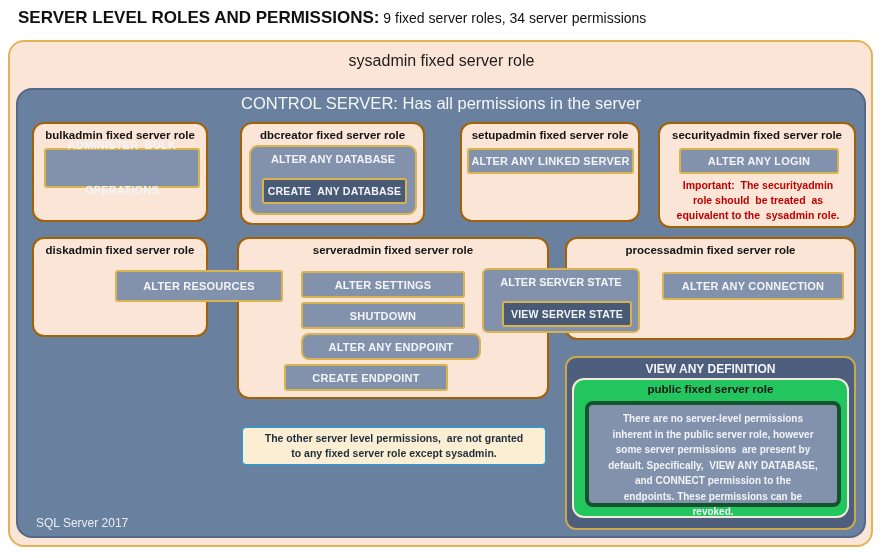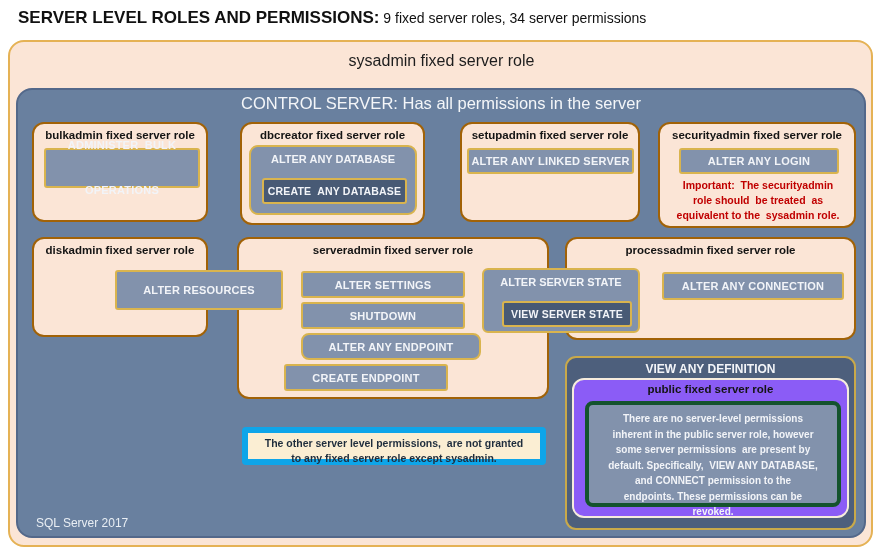--- a/index.html
+++ b/index.html
@@ -41,33 +41,33 @@
     color:#F2F4F8;font-size:11px;font-weight:bold;white-space:pre;}
 
   .red-note{color:#C00000;font-size:10.5px;font-weight:bold;text-align:center;line-height:15px;}
   .red-note div{white-space:pre;}
 
   
   .view-container{left:565px;top:356px;width:291px;height:174px;background:#4D5F7C;
     border:2px solid #C9A94A;border-radius:11px;}
   .view-label{position:absolute;left:0;top:4px;width:100%;text-align:center;
     color:#F2F4F8;font-size:12px;font-weight:bold;}
-  .public-box{position:absolute;left:5px;top:20px;width:277px;height:140px;background:#8b5cf6;
+  .public-box{position:absolute;left:5px;top:20px;width:277px;height:140px;background:#22c55e;
     border:2px solid #F6ECDD;border-radius:12px;box-sizing:border-box;}
   .public-title{position:absolute;left:0;top:3px;width:100%;text-align:center;
     font-size:11.5px;font-weight:bold;color:#141414;}
   .public-desc{position:absolute;left:11px;top:21px;width:256px;height:106px;
     background:#8292AC;border:4px solid #14532d;border-radius:8px;box-sizing:border-box;
     color:#F2F4F8;font-size:10px;font-weight:bold;text-align:center;
     line-height:15.5px;padding-top:6px;overflow:visible;}
   .public-desc div{white-space:pre;}
 
   
   .note-box{left:242px;top:427px;width:304px;height:38px;background:#FBEED3;
-    border:6px solid #0ea5e9;border-radius:4px;color:#1F2D3D;font-size:10.5px;font-weight:bold;
+    border:1px solid #0ea5e9;border-radius:4px;color:#1F2D3D;font-size:10.5px;font-weight:bold;
     text-align:center;line-height:15px;padding-top:3px;}
   .note-box div{white-space:pre;}
 
   .footer{left:36px;top:516px;font-size:12px;color:#E9EEF4;}
 </style>
 </head>
 <body>
 
 <div class="canvas">
 
@@ -122,21 +122,21 @@
     <div class="abs bar" style="left:62px;top:63px;width:164px;height:27px;">SHUTDOWN</div>
     <div class="abs bar" style="left:62px;top:94px;width:180px;height:27px;border-radius:8px;">ALTER ANY ENDPOINT</div>
     <div class="abs bar" style="left:45px;top:125px;width:164px;height:27px;">CREATE ENDPOINT</div>
   </div>
 
   <div class="abs role-box" style="left:565px;top:237px;width:291px;height:103px;">
     <div class="role-title">processadmin fixed server role</div>
     <div class="abs bar" style="left:95px;top:33px;width:182px;height:28px;">ALTER ANY CONNECTION</div>
   </div>
 
-  <div class="abs bar" style="left:115px;top:270px;width:168px;height:40px;">ALTER RESOURCES</div>
+  <div class="abs bar" style="left:115px;top:270px;width:168px;height:32px;">ALTER RESOURCES</div>
 
   <div class="abs sub-container" style="left:482px;top:268px;width:158px;height:65px;border-radius:6px;">
     <div class="sub-label">ALTER SERVER STATE</div>
     <div class="abs bar dark" style="left:18px;top:31px;width:130px;height:26px;font-size:10.5px;">VIEW SERVER STATE</div>
   </div>
 
   <div class="abs view-container">
     <div class="view-label">VIEW ANY DEFINITION</div>
     <div class="public-box">
       <div class="public-title">public fixed server role</div>

